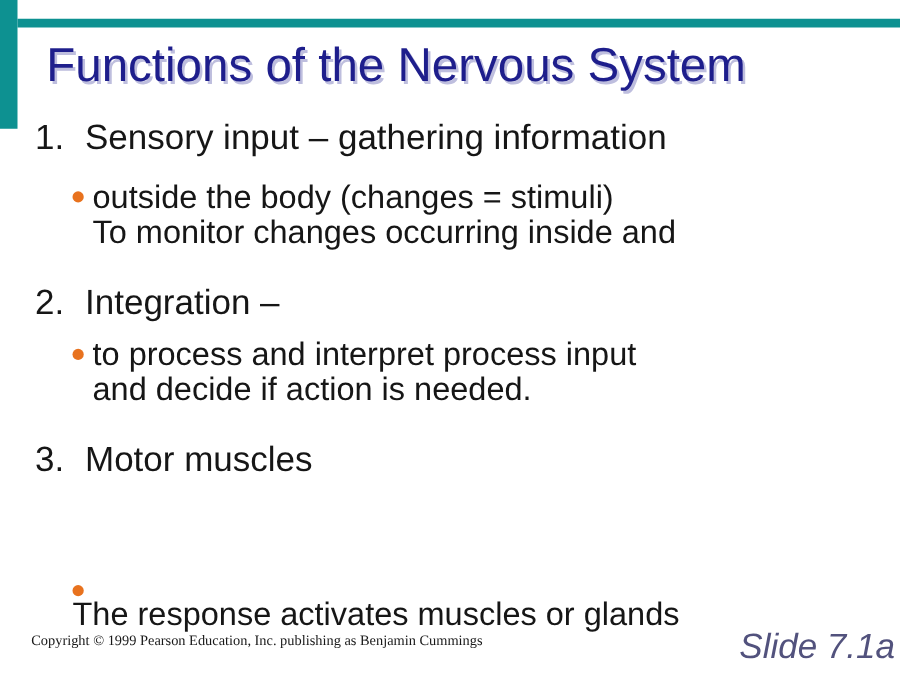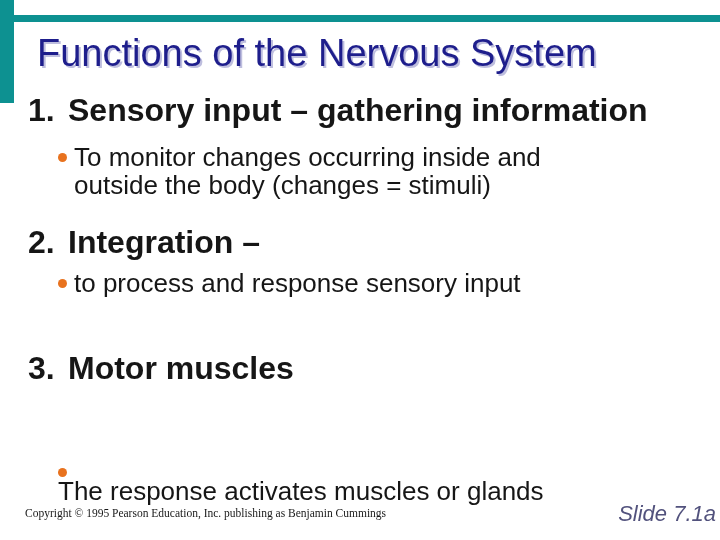--- a/index.html
+++ b/index.html
@@ -30,24 +30,23 @@
     position: absolute;
     left: 37px; top: 30px;
     font-size: 38px;
     line-height: 46px;
     white-space: nowrap;
     letter-spacing: 0px;
   }
   .sec {
     position: absolute;
     left: 28px;
-    font-size: 32px;
+    font-size: 28px;
     line-height: 36px;
     white-space: nowrap;
-    font-weight: bold;
   }
   .sec-num {
     display: inline-block;
     min-width: 40px;
   }
   #sec1 { top: 92px; }
   #sec2 { top: 224px; }
   #sec3 { top: 350px; }
   .bullet {
     position: absolute;
@@ -74,21 +73,21 @@
     position: absolute;
     left: 25px; top: 507px;
     font-family: "Liberation Serif", serif;
     font-size: 11.5px;
     white-space: nowrap;
     color: #181818;
   }
   .slide-label {
     position: absolute;
     right: 4px; top: 501px;
-    font-size: 22px;
+    font-size: 28px;
     font-style: italic;
     white-space: nowrap;
   }
 </style>
 </head>
 <body>
 
 <div class="slide">
 
   <div class="left-bar" style="background: rgb(13, 145, 145);"></div>
@@ -96,44 +95,45 @@
 
   <div class="title" style="color: rgb(30, 30, 140); text-shadow: rgb(190, 190, 222) 2px 2px 0px;">Functions of the Nervous System</div>
 
   <div class="sec" id="sec1">
     <span class="sec-num">1.</span><span>Sensory input – gathering information</span>
   </div>
 
   <div class="bullet" id="b1">
     <span class="dot" style="background: rgb(232, 114, 30);"></span>
     <div class="bullet-text">
+      <div>outside the body (changes = stimuli)</div>
       <div>To monitor changes occurring inside and</div>
-      <div>outside the body (changes = stimuli)</div>
     </div>
   </div>
 
   <div class="sec" id="sec2">
     <span class="sec-num">2.</span><span>Integration –</span>
   </div>
 
   <div class="bullet" id="b2">
     <span class="dot" style="background: rgb(232, 114, 30);"></span>
     <div class="bullet-text">
-      <div>to process and response sensory input</div>
+      <div>to process and interpret process input</div>
+      <div>and decide if action is needed.</div>
     </div>
   </div>
 
   <div class="sec" id="sec3">
     <span class="sec-num">3.</span><span>Motor muscles</span>
   </div>
 
 
   <div class="bullet" id="b4">
     <span class="dot" style="background: rgb(232, 114, 30);"></span>
     <div class="bullet-text">
       <div>The response activates muscles or glands</div>
     </div>
   </div>
 
-  <div class="copyright">Copyright © 1995 Pearson Education, Inc. publishing as Benjamin Cummings</div>
+  <div class="copyright">Copyright © 1999 Pearson Education, Inc. publishing as Benjamin Cummings</div>
   <div class="slide-label" style="color: rgb(82, 82, 125);">Slide 7.1a</div>
 
 </div>
 
 </body></html>

